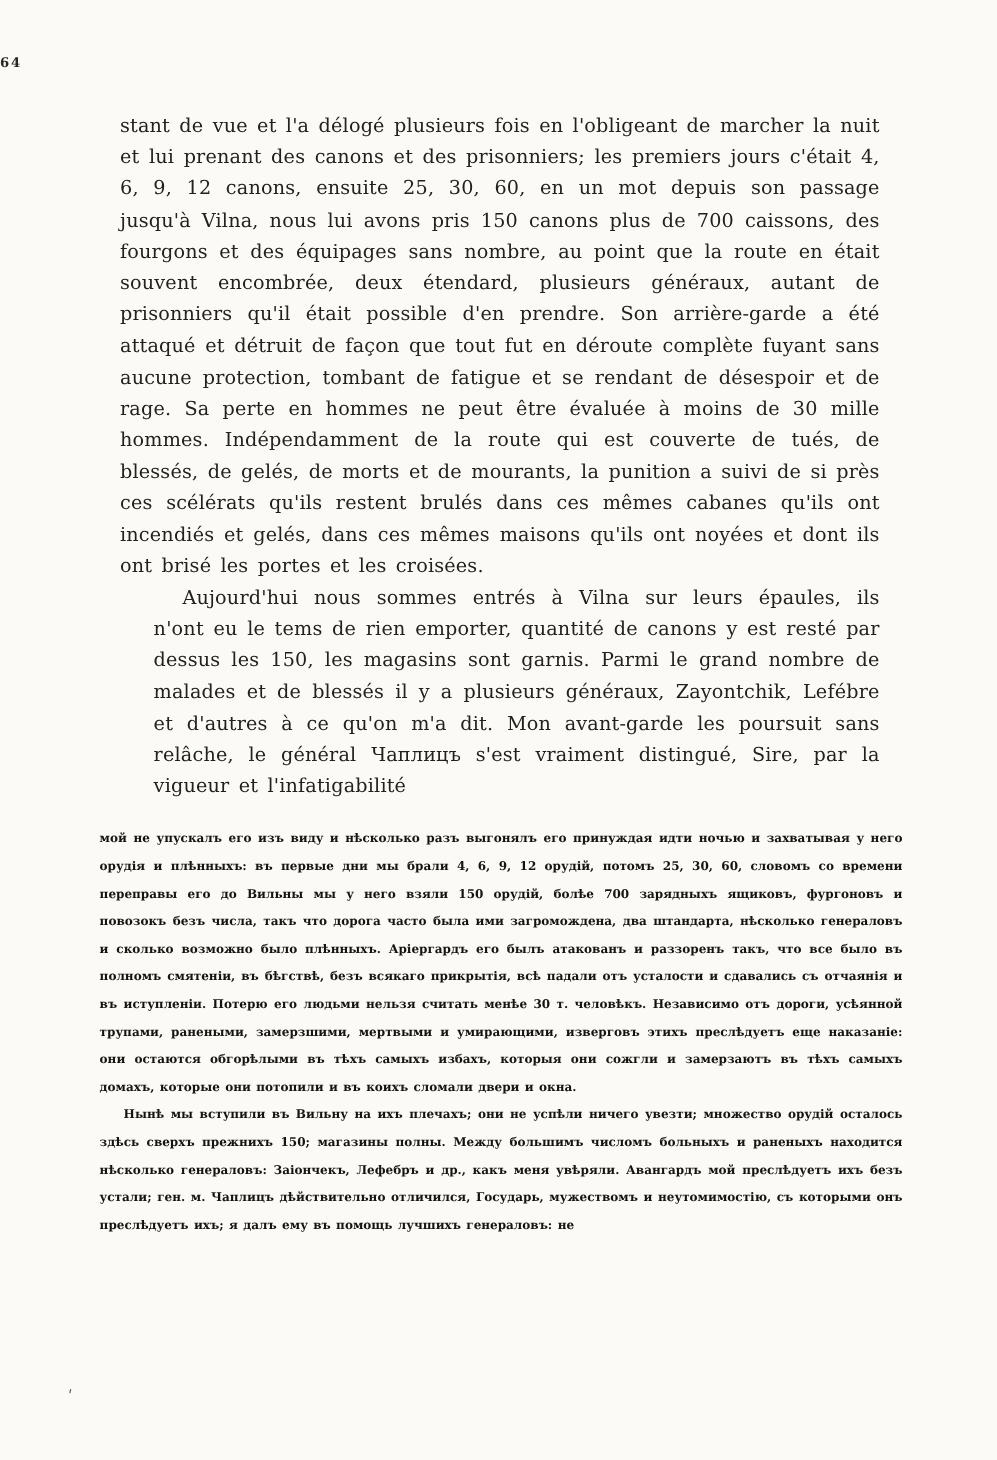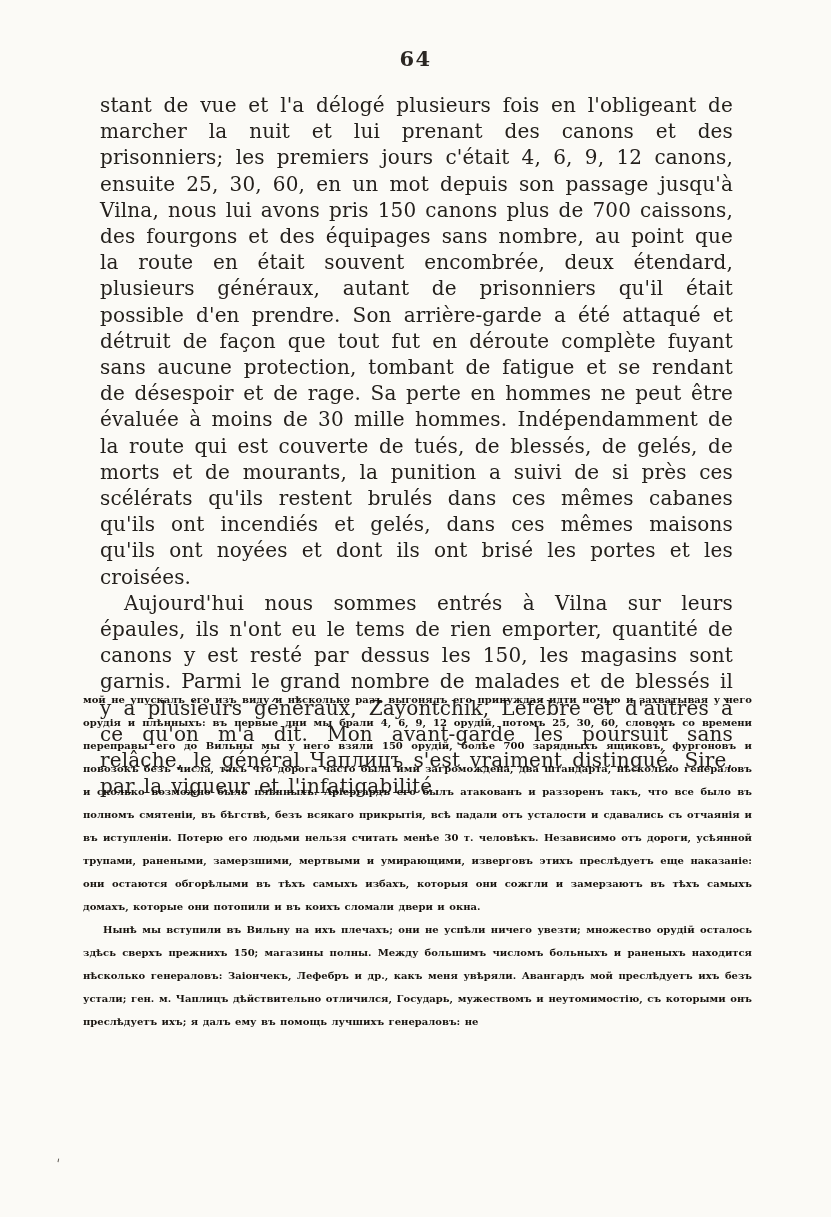--- a/index.html
+++ b/index.html
@@ -17,40 +17,40 @@
     position: relative;
     width: 831px;
     height: 1217px;
     background: #fbfaf6;
   }
   .page-number {
     position: absolute;
     top: 46px;
     left: 0;
     width: 100%;
-    text-align: center;
-    font-size: 21px;
+    font-size: 11px;
     font-weight: bold;
     letter-spacing: 1.5px;
     color: #2b2723;
   }
   .french-section {
     position: absolute;
     top: 92px;
     left: 100px;
     width: 633px;
-    font-size: 20px;
+    font-size: 16px;
     line-height: 26.2px;
     text-align: justify;
     color: #24201c;
     word-spacing: 2.5px;
     letter-spacing: 0.15px;
   }
   .french-section p + p {
     text-indent: 24px;
+    margin-left: 28px;
   }
   .russian-section {
     position: absolute;
     top: 688px;
     left: 83px;
     width: 669px;
     font-size: 10px;
     line-height: 23px;
     text-align: justify;
     font-weight: 700;

